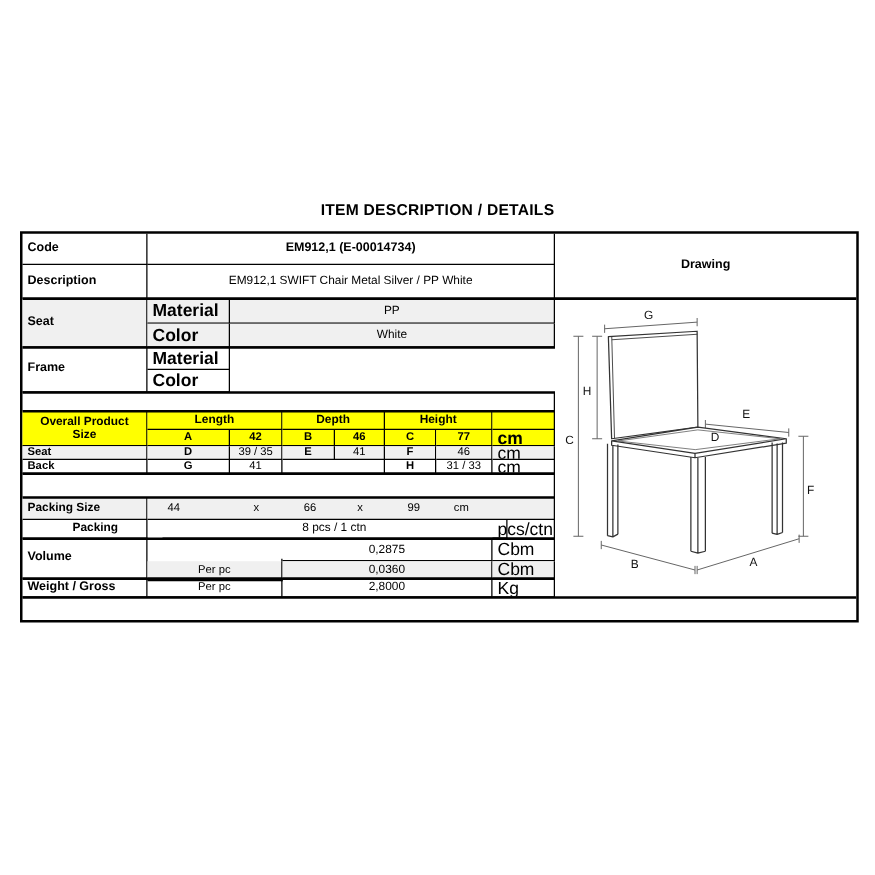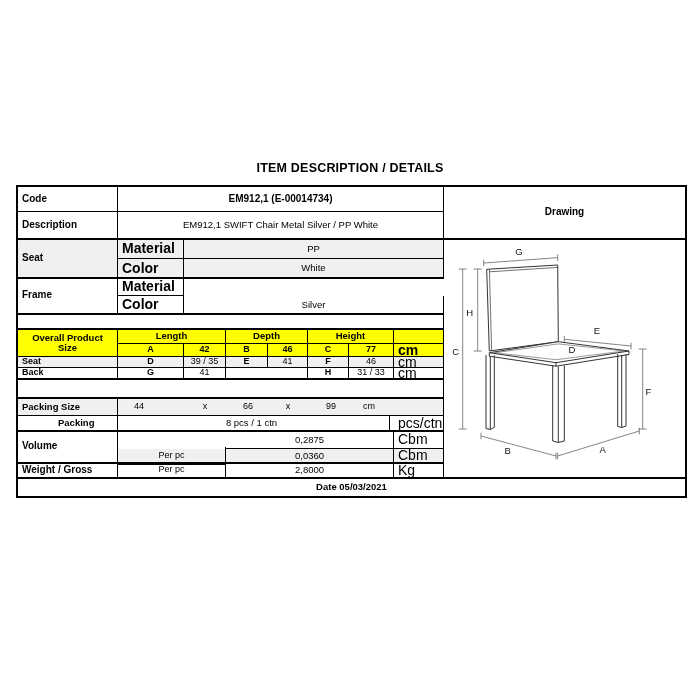--- a/index.html
+++ b/index.html
@@ -45,21 +45,20 @@
 
   <div class="c b f10 pl gray" style="left:0;top:52px;width:100px;height:39px;">Seat</div>
   <div class="c b f85 pl gray" style="left:100px;top:52px;width:66px;height:20px;">Material</div>
   <div class="c f95 center gray" style="left:166px;top:52px;width:260px;height:20px;">PP</div>
   <div class="c b f85 pl gray" style="left:100px;top:72px;width:66px;height:19px;">Color</div>
   <div class="c b f10 pl" style="left:0;top:91px;width:100px;height:36px;">Frame</div>
 
   <div class="c f95 center gray" style="left:166px;top:72px;width:260px;height:19px;">White</div>
   <div class="c b f85 pl" style="left:100px;top:91px;width:66px;height:18px;">Material</div>
   <div class="c b f85 pl" style="left:100px;top:109px;width:66px;height:18px;">Color</div>
-  <div class="c f95 center" style="left:166px;top:109px;width:260px;height:18px;">Silver</div>
 
   <div class="c nb" style="left:0;top:127px;width:426px;height:15px;"></div>
 
   <div class="c b f95 yellow center" style="left:0;top:142px;width:100px;height:28px;">
     <div class="col2">
       <span>Overall Product</span>
       <span>Size</span>
     </div>
   </div>
   <div class="c b f95 yellow center" style="left:100px;top:142px;width:108px;height:15px;">Length</div>
@@ -98,37 +97,36 @@
   <div class="c f9 gray" style="left:100px;top:211px;width:326px;height:18px;">
     <span class="ps-span" style="left:10px;">44</span>
     <span class="ps-span" style="left:76px;">x</span>
     <span class="ps-span" style="left:119px;">66</span>
     <span class="ps-span" style="left:159px;">x</span>
     <span class="ps-span" style="left:202px;">99</span>
     <span class="ps-span" style="left:240px;">cm</span>
   </div>
 
   <div class="c b f95 pl" style="left:0;top:229px;width:100px;height:15px;padding-left:40px;">Packing</div>
-  <div class="c f95 center" style="left:96px;top:229px;width:276px;height:15px;">8 pcs / 1 ctn</div>
+  <div class="c f95 center" style="left:112px;top:229px;width:276px;height:15px;">8 pcs / 1 ctn</div>
   <div class="c f85 pl" style="left:376px;top:229px;width:50px;height:15px;">pcs/ctn</div>
 
   <div class="c b f10 pl" style="left:0;top:244px;width:100px;height:32px;">Volume</div>
   <div class="c f9 center" style="left:100px;top:260px;width:108px;height:18px;">Per ctn</div>
   <div class="c f95 center" style="left:208px;top:244px;width:168px;height:18px;">0,2875</div>
   <div class="c f85 pl" style="left:376px;top:244px;width:50px;height:18px;">Cbm</div>
   <div class="c f9 center gray" style="left:100px;top:262px;width:108px;height:14px;">Per pc</div>
   <div class="c f95 center gray" style="left:208px;top:262px;width:168px;height:14px;">0,0360</div>
   <div class="c f85 pl gray" style="left:376px;top:262px;width:50px;height:14px;">Cbm</div>
 
   <div class="c b f10 pl" style="left:0;top:276px;width:100px;height:15px;">Weight / Gross</div>
   <div class="c f9 center" style="left:100px;top:276px;width:108px;height:15px;">Per pc</div>
   <div class="c f95 center" style="left:208px;top:276px;width:168px;height:15px;">2,8000</div>
   <div class="c f85 pl" style="left:376px;top:276px;width:50px;height:15px;">Kg</div>
 
-  <div class="c b f95 center nr nb" style="left:0;top:291px;width:667px;height:18px;">Date 05/03/2021</div>
 
   <div class="c nob" style="left:426px;top:52px;width:241px;height:239px;">
     <svg viewBox="0 0 241 239" width="241" height="239">
 
       <g stroke="#666" stroke-width="0.8" fill="none">
         <path d="M18.7,30 L18.7,190 M14.7,30 L22.7,30 M14.7,190 L22.7,190"></path>
         <path d="M33.7,30 L33.7,112 M29.7,30 L37.7,30 M29.7,112 L37.7,112"></path>
         <path d="M39.7,24 L113.7,18.7 M39.7,20.7 L39.7,27.3 M113.7,15.4 L113.7,22"></path>
         <path d="M120.3,100.3 L187,107 M120.3,97 L120.3,103.6 M187,103.7 L187,110.3"></path>
         <path d="M198.7,110 L198.7,190 M194.7,110 L202.7,110 M194.7,190 L202.7,190"></path>

